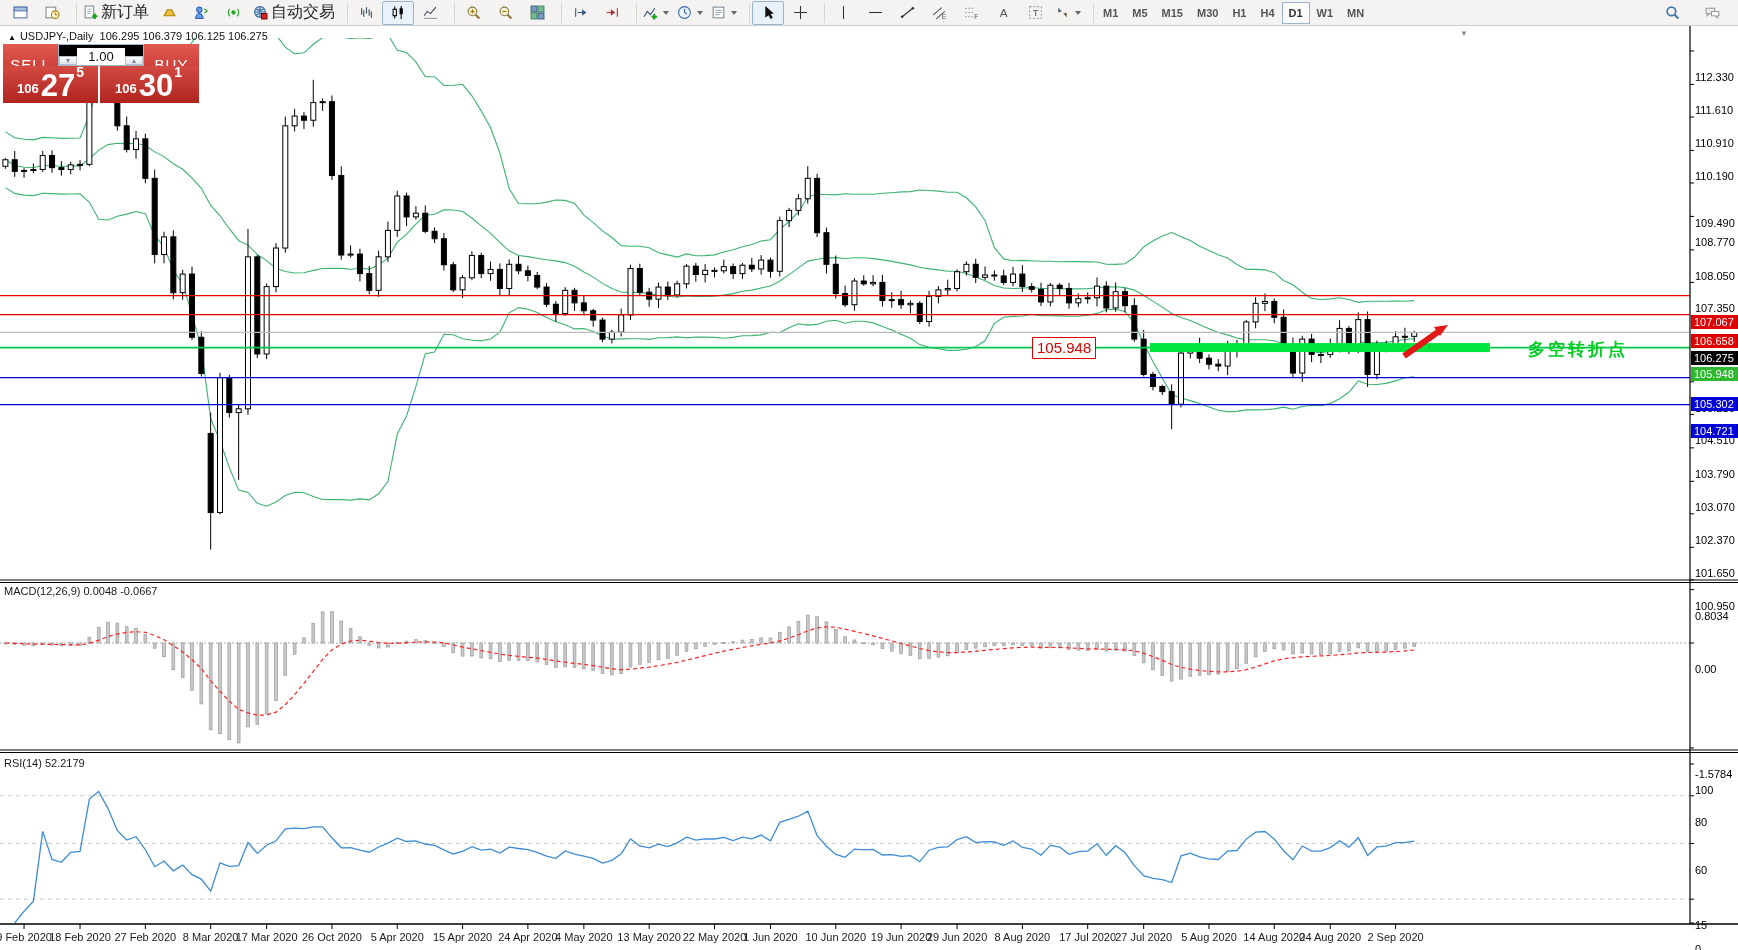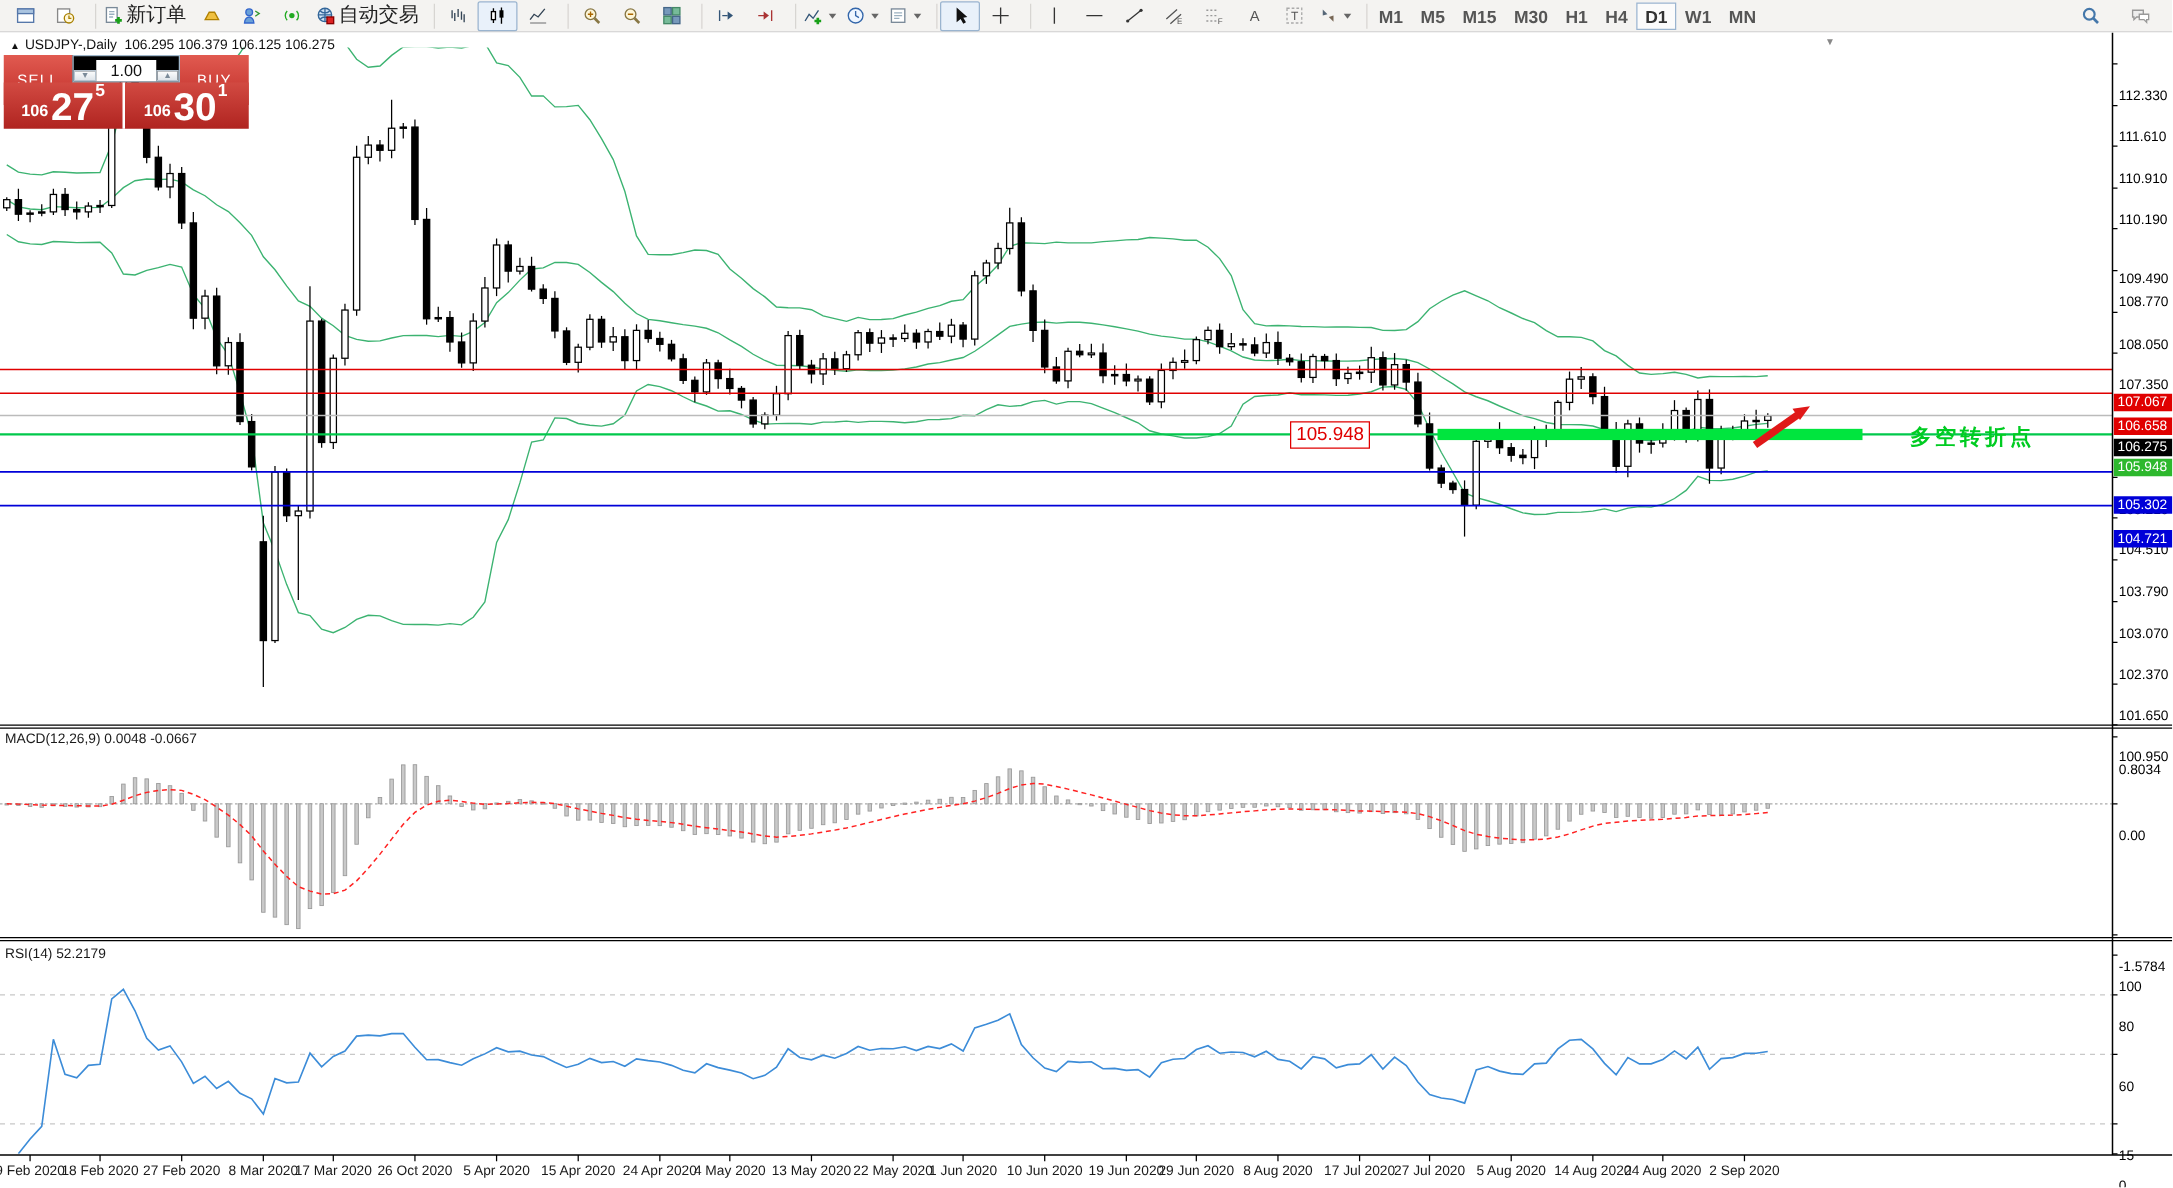--- a/index.html
+++ b/index.html
@@ -10,38 +10,38 @@
   .toolbar{position:absolute;left:0;top:0;width:1738px;height:26px;background:#f4f3f1;
            border-bottom:1px solid #cfcfcf;display:flex;align-items:center;padding:0 4px;box-sizing:border-box;}
   .tb-btn{height:22px;min-width:24px;display:flex;align-items:center;justify-content:center;
           border:1px solid transparent;border-radius:2px;padding:0 3px;gap:3px;cursor:default;}
   .tb-btn svg{width:15px;height:15px;display:block;}
   .tb-btn.active{border:1px solid #9ab4cf;background:#e9f1fa;}
   .tb-label{font-size:16px;color:#222;white-space:nowrap;}
   .tb-sep{width:7px;height:20px;border-right:1px solid #d7d5d2;margin:0 2px 0 1px;}
   .tb-caret{width:0;height:0;border-left:3px solid transparent;border-right:3px solid transparent;
             border-top:4px solid #666;margin-left:2px;}
-  .tf-btn{height:20px;padding:0 6px;font-size:14px;font-weight:bold;color:#555;display:flex;align-items:center;
+  .tf-btn{height:20px;padding:0 6px;font-size:11px;font-weight:bold;color:#555;display:flex;align-items:center;
           border:1px solid transparent;}
   .tf-btn.active{border:1px solid #9ab4cf;background:#fbfbfb;color:#333;}
   .tb-right{margin-left:auto;display:flex;gap:8px;padding-right:6px;}
 
   
   .chartwin{position:absolute;left:0;top:26px;width:1738px;height:924px;background:#fff;}
   #chartsvg{position:absolute;left:0;top:0;}
 
   .symbol-line{position:absolute;left:8px;top:4px;font-size:11px;color:#111;white-space:nowrap;}
   .symbol-line .tri{font-size:8px;margin-right:4px;}
 
   
   .oneclick{position:absolute;left:3px;top:18px;width:196px;height:58px;background:#c9settings;}
   .oc-top{position:absolute;left:0;top:0;width:196px;height:22px;display:flex;}
   .oneclick{background:transparent;}
   .oc-sell,.oc-buy{width:55px;height:40px;background:linear-gradient(#e15a50,#c02f2a);color:#fff;
-      font-size:12px;display:flex;align-items:center;justify-content:center;letter-spacing:1px;}
+      font-size:15px;display:flex;align-items:center;justify-content:center;letter-spacing:1px;}
   .oc-vol{flex:1;height:20px;border:1px solid #9fb6c9;background:#000000;display:flex;align-items:flex-end;}
   .oc-spin{width:16px;background:linear-gradient(#fdfdfd,#dfe5ea);border:1px solid #b5c3cf;color:#7b8b99;
       font-size:7px;display:flex;align-items:center;justify-content:center;}
   .oc-vol input{flex:1;border:none;outline:none;text-align:center;font-size:13px;width:40px;
       font-family:"Liberation Sans",sans-serif;color:#111;}
   .oc-prices{position:absolute;left:0;top:22px;width:196px;height:37px;display:flex;
       background:linear-gradient(#d24a42,#b02420);}
   .oc-cell{width:97px;color:#fff;display:flex;align-items:flex-end;justify-content:center;padding-bottom:2px;box-sizing:border-box;}
   .oc-cell.sell{border-right:2px solid #fff;}
   .oc-small{font-size:13px;font-weight:bold;margin-right:2px;line-height:24px;}

